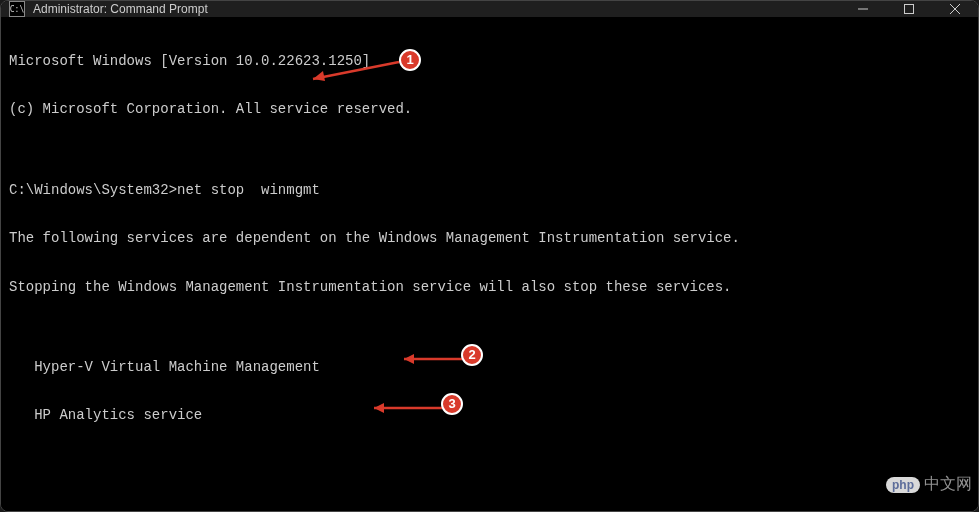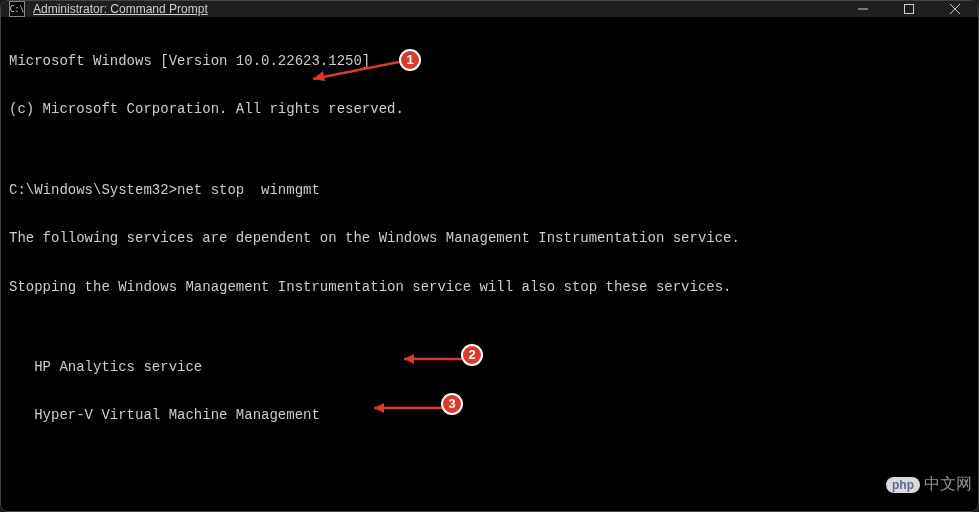--- a/index.html
+++ b/index.html
@@ -1,20 +1,20 @@
 <!DOCTYPE html>
 <html><head>
   <meta charset="utf-8">
   <style>
     * { margin: 0; padding: 0; box-sizing: border-box; }
     html, body { width: 979px; height: 512px; overflow: hidden; font-family: "Segoe UI", sans-serif; background: #1a1a1a; }
     .window { width: 979px; height: 512px; background: #000; border: 1px solid #444; border-radius: 8px; overflow: hidden; display: flex; flex-direction: column; position: relative; }
     .titlebar { height: 30px; background: #1f1f1f; display: flex; align-items: center; padding-left: 8px; color: #ccc; font-size: 12px; }
     .titlebar-icon { width: 16px; height: 16px; background: #000; border: 1px solid #888; margin-right: 8px; display: flex; align-items: center; justify-content: center; font-size: 8px; color: #ccc; font-family: Consolas, monospace; }
-    .titlebar-title { flex: 0 0 auto; text-decoration: underline; }
+    .titlebar-title { flex: 0 0 auto; }
     .titlebar-spacer { flex: 1; }
     .titlebar-controls { display: flex; height: 100%; }
     .titlebar-btn { width: 46px; height: 100%; display: flex; align-items: center; justify-content: center; color: #ccc; cursor: pointer; }
     .titlebar-btn svg { width: 10px; height: 10px; stroke: #ccc; stroke-width: 1; fill: none; }
     .terminal { flex: 1; background: #000; padding: 4px 8px; font-family: Consolas, "Courier New", monospace; font-size: 14px; color: #ccc; line-height: 1.15; white-space: pre; position: relative; }
     .line { white-space: pre; }
     
     .callout { position: absolute; width: 22px; height: 22px; border-radius: 50%; background: #d93a2b; border: 2px solid #fff; color: #fff; font-weight: bold; font-size: 13px; display: flex; align-items: center; justify-content: center; z-index: 10; font-family: "Segoe UI", sans-serif; }
     .arrow { position: absolute; z-index: 9; }
     .arrow line { stroke: #d93a2b; stroke-width: 2.5; }
@@ -48,28 +48,28 @@
         <svg viewBox="0 0 10 10">
             <line x1="0" y1="0" x2="10" y2="10"></line>
             <line x1="10" y1="0" x2="0" y2="10"></line>
           </svg>
       </div>
     </div>
   </div>
 
   <div class="terminal">
     <div class="line">Microsoft Windows [Version 10.0.22623.1250]</div>
-    <div class="line">(c) Microsoft Corporation. All rights reserved.</div>
+    <div class="line">(c) Microsoft Corporation. All service reserved.</div>
     <div class="line"></div>
     <div class="line">C:\Windows\System32&gt;net stop  winmgmt</div>
     <div class="line">The following services are dependent on the Windows Management Instrumentation service.</div>
     <div class="line">Stopping the Windows Management Instrumentation service will also stop these services.</div>
     <div class="line"></div>
+    <div class="line">   Hyper-V Virtual Machine Management</div>
     <div class="line">   HP Analytics service</div>
-    <div class="line">   Hyper-V Virtual Machine Management</div>
     <div class="line"></div>
     
     
     <div class="line"></div>
     
     
     <div class="line"></div>
     
     
     <div class="line"></div>

